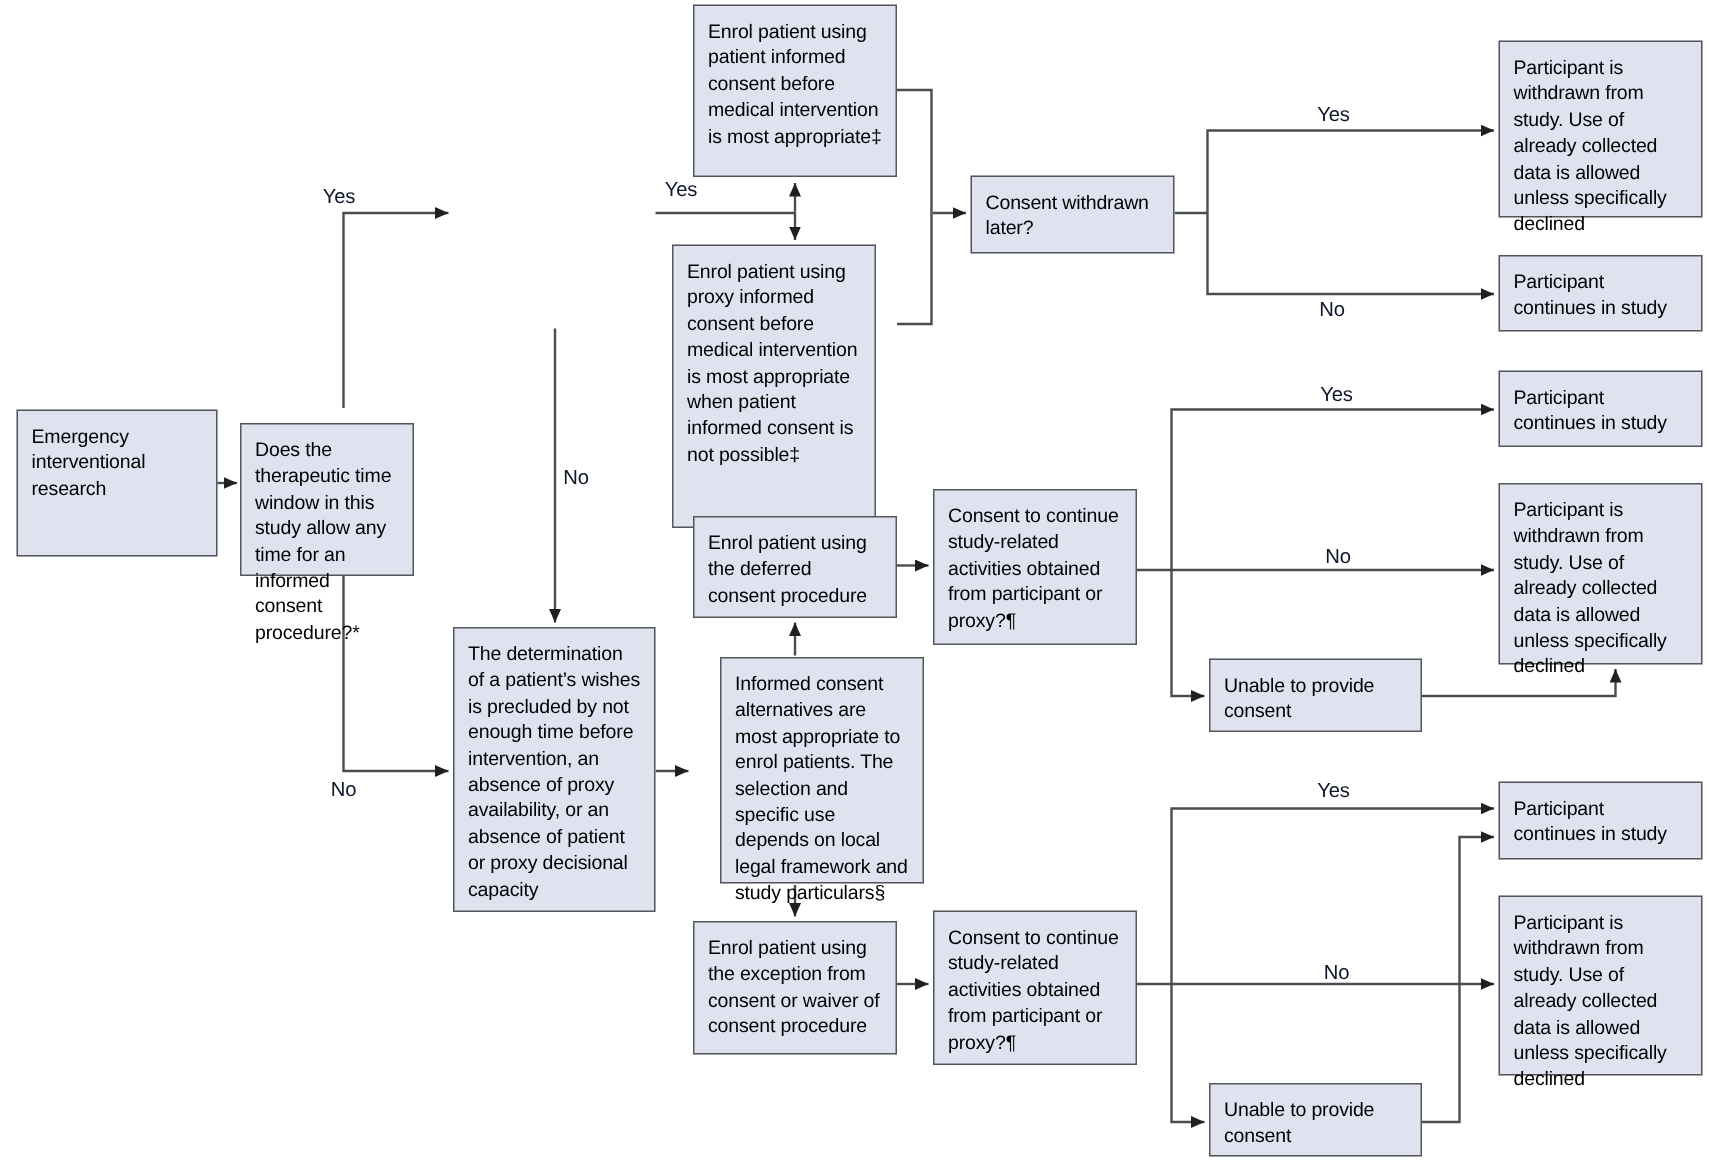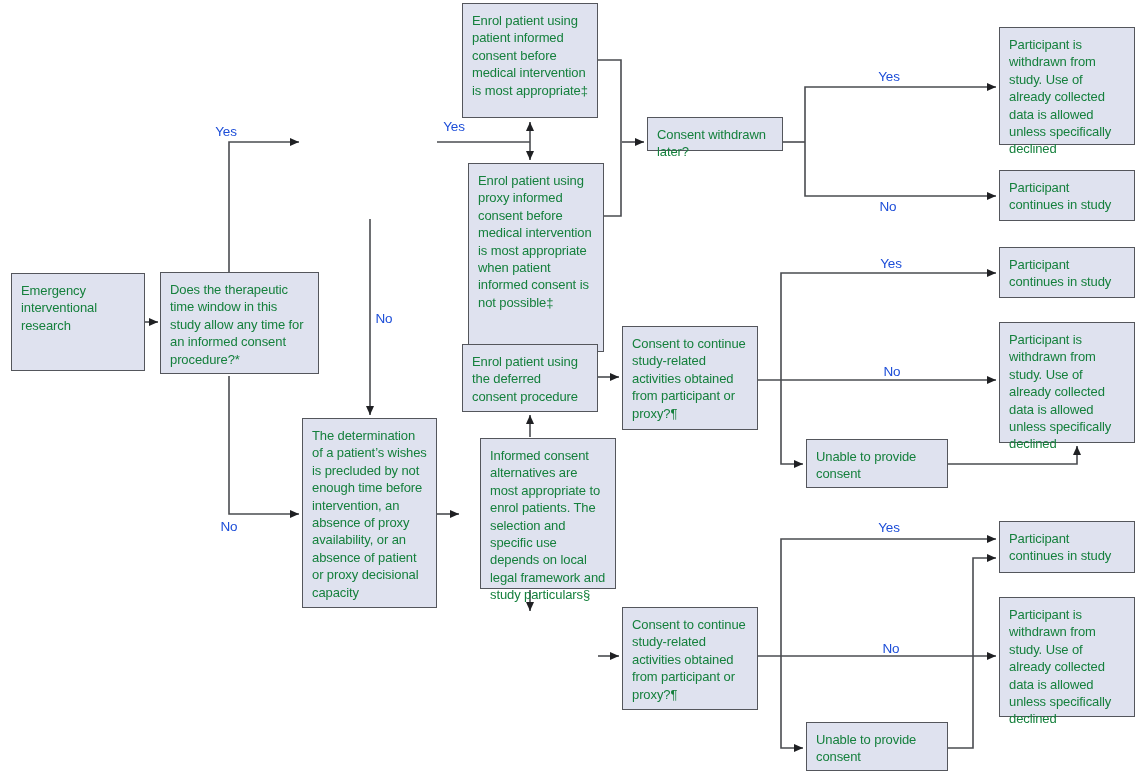--- a/index.html
+++ b/index.html
@@ -20,30 +20,30 @@
     fill: none;
     stroke: #4a4c50;
     stroke-width: 1.6;
   }
   .wires marker path { fill: #1f2023; stroke: none; }
   .node {
     position: absolute;
     box-sizing: border-box;
     background: #dfe2ef;
     border: 1.5px solid #54565c;
-    color: #15803d;
+    color: #000000;
     font-size: 13px;
     line-height: 17.4px;
     letter-spacing: -0.1px;
     padding: 8px 8px 6px 9px;
   }
   .elabel {
     position: absolute;
     transform: translate(-50%, -50%);
-    color: #1d4ed8;
+    color: #0f172a;
     font-size: 13.5px;
     letter-spacing: -0.1px;
     white-space: nowrap;
   }
 </style>
 </head>
 <body>
 
 <div class="stage">
 
@@ -91,39 +91,40 @@
 
     <path d="M758,656 H996" marker-end="url(#arr)"></path>
     <path d="M781,656 V539 H996" marker-end="url(#arr)"></path>
     <path d="M781,656 V748 H803" marker-end="url(#arr)"></path>
 
     <path d="M948,748 H973 V558 H996" marker-end="url(#arr)"></path>
   </svg>
 
   <div class="node" style="left:11px;top:273px;width:134px;height:98px">Emergency interventional research</div>
 
-  <div class="node" style="left:160px;top:272px;width:159px;height:102px">Does the therapeutic time window in this study allow any time for an informed consent procedure?*</div>
+  <div class="node" style="left:160px;top:282px;width:116px;height:102px">Does the therapeutic time window in this study allow any time for an informed consent procedure?*</div>
 
 
   <div class="node" style="left:462px;top:3px;width:136px;height:115px">Enrol patient using patient informed consent before medical intervention is most appropriate‡</div>
 
-  <div class="node" style="left:468px;top:163px;width:136px;height:189px">Enrol patient using proxy informed consent before medical intervention is most appropriate when patient informed consent is not possible‡</div>
+  <div class="node" style="left:448px;top:163px;width:136px;height:189px">Enrol patient using proxy informed consent before medical intervention is most appropriate when patient informed consent is not possible‡</div>
 
-  <div class="node" style="left:647px;top:117px;width:136px;height:34px">Consent withdrawn later?</div>
+  <div class="node" style="left:647px;top:117px;width:136px;height:52px">Consent withdrawn later?</div>
 
   <div class="node" style="left:999px;top:27px;width:136px;height:118px">Participant is withdrawn from study. Use of already collected data is allowed unless specifically declined</div>
 
   <div class="node" style="left:999px;top:170px;width:136px;height:51px">Participant continues in study</div>
 
   <div class="node" style="left:302px;top:418px;width:135px;height:190px">The determination of a patient’s wishes is precluded by not enough time before intervention, an absence of proxy availability, or an absence of patient or proxy decisional capacity</div>
 
   <div class="node" style="left:462px;top:344px;width:136px;height:68px">Enrol patient using the deferred consent procedure</div>
 
   <div class="node" style="left:480px;top:438px;width:136px;height:151px">Informed consent alternatives are most appropriate to enrol patients. The selection and specific use depends on local legal framework and study particulars§</div>
 
+  <div class="node" style="left:462px;top:614px;width:136px;height:89px">Enrol patient using the exception from consent or waiver of consent procedure</div>
 
   <div class="node" style="left:622px;top:326px;width:136px;height:104px">Consent to continue study-related activities obtained from participant or proxy?¶</div>
 
   <div class="node" style="left:806px;top:439px;width:142px;height:49px">Unable to provide consent</div>
 
   <div class="node" style="left:999px;top:247px;width:136px;height:51px">Participant continues in study</div>
 
   <div class="node" style="left:999px;top:322px;width:136px;height:121px">Participant is withdrawn from study. Use of already collected data is allowed unless specifically declined</div>
 
   <div class="node" style="left:622px;top:607px;width:136px;height:103px">Consent to continue study-related activities obtained from participant or proxy?¶</div>

